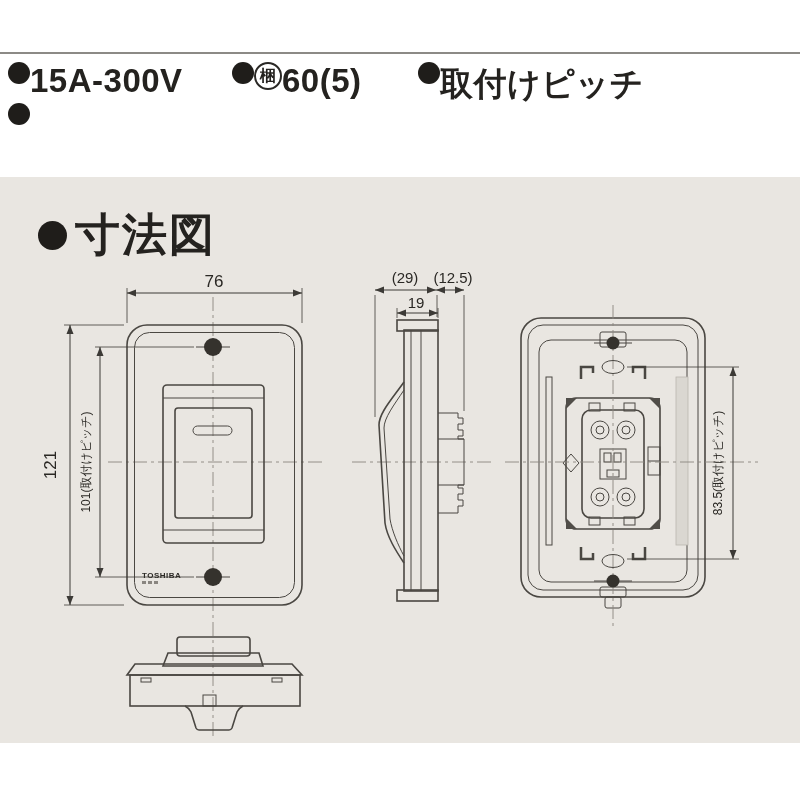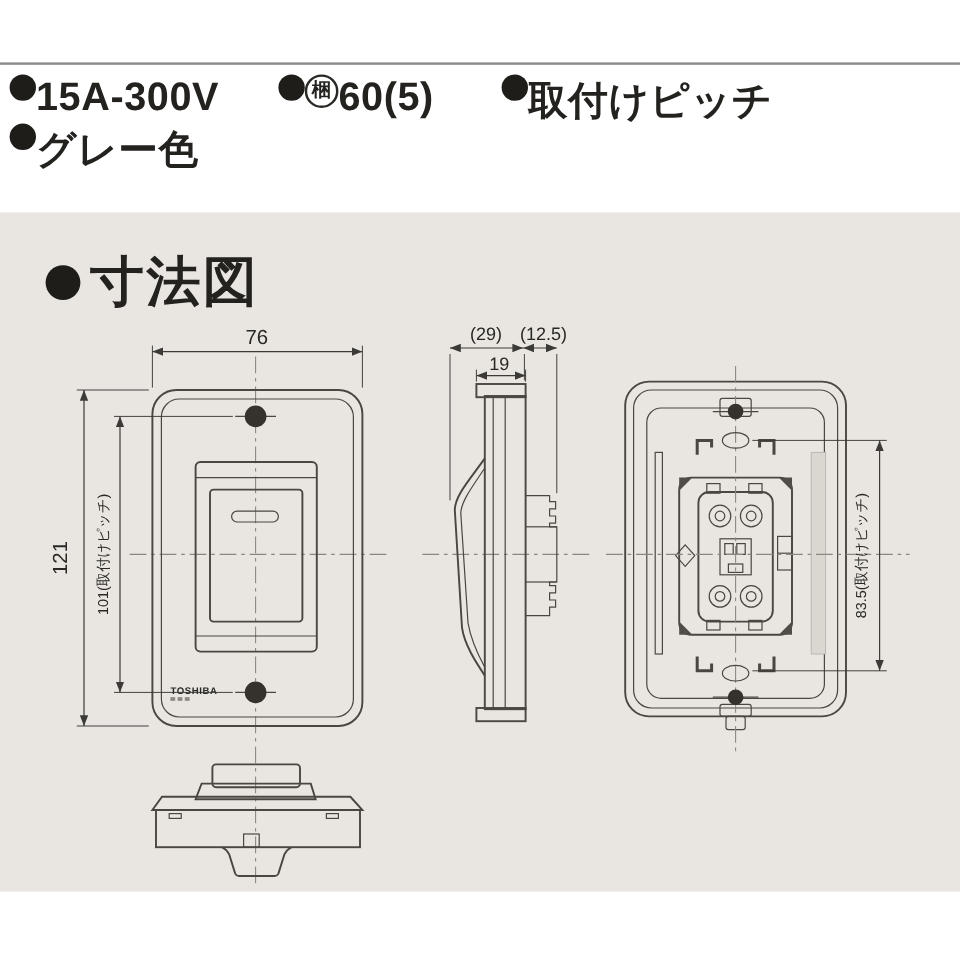--- a/index.html
+++ b/index.html
@@ -58,21 +58,20 @@
     <span class="bullet"></span>
     <span class="circled">梱</span>
     <span>60(5)</span>
   </div>
   <div class="spec-item" style="left:418px;top:62px">
     <span class="bullet"></span>
     <span>取付けピッチ</span>
   </div>
   <div class="spec-item" style="left:8px;top:103px">
     <span class="bullet"></span>
-    <span>グレー色</span>
   </div>
 </div>
 
 <div class="panel">
   <div class="section-heading">
     <span class="bullet-lg"></span>
     <span class="title">寸法図</span>
   </div>
 
   <svg width="800" height="566" viewBox="0 0 800 566">

